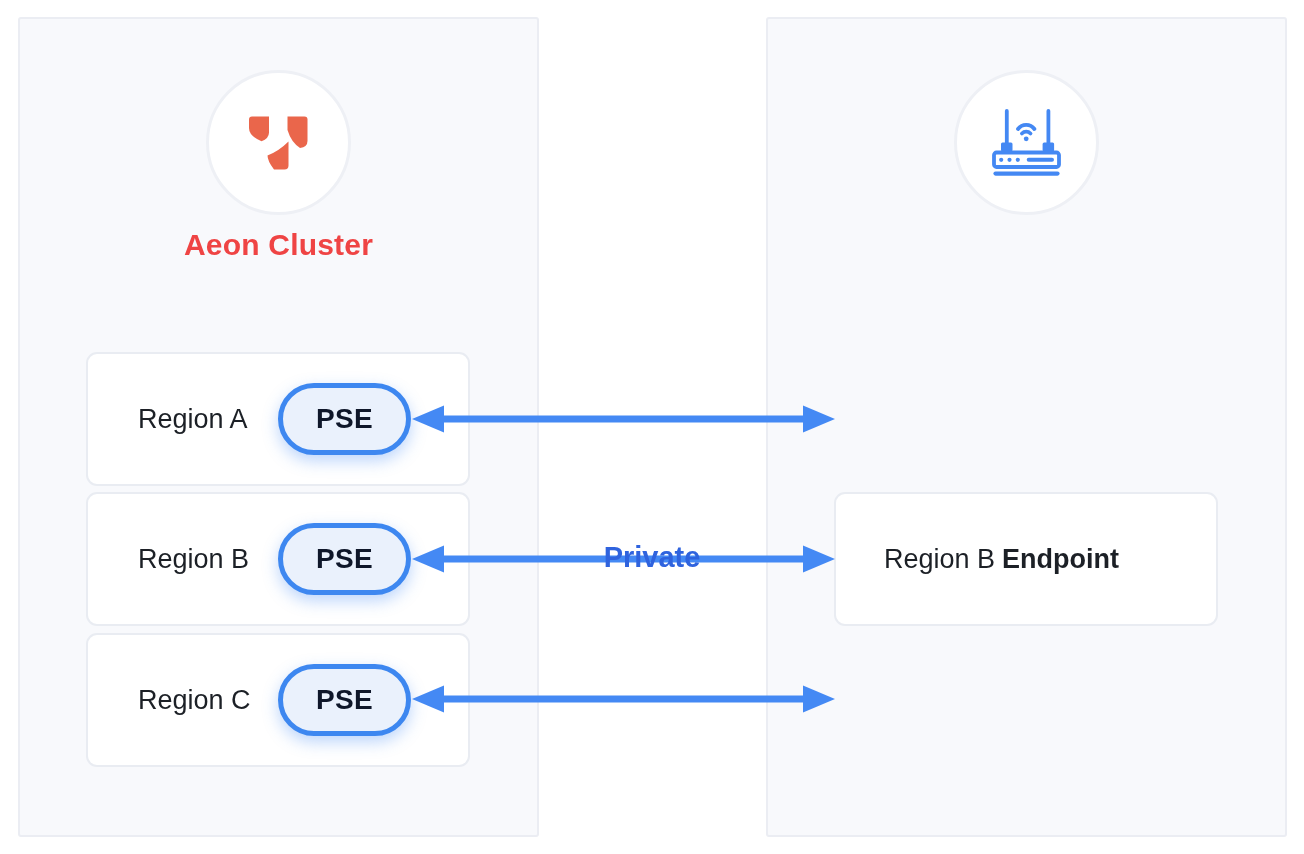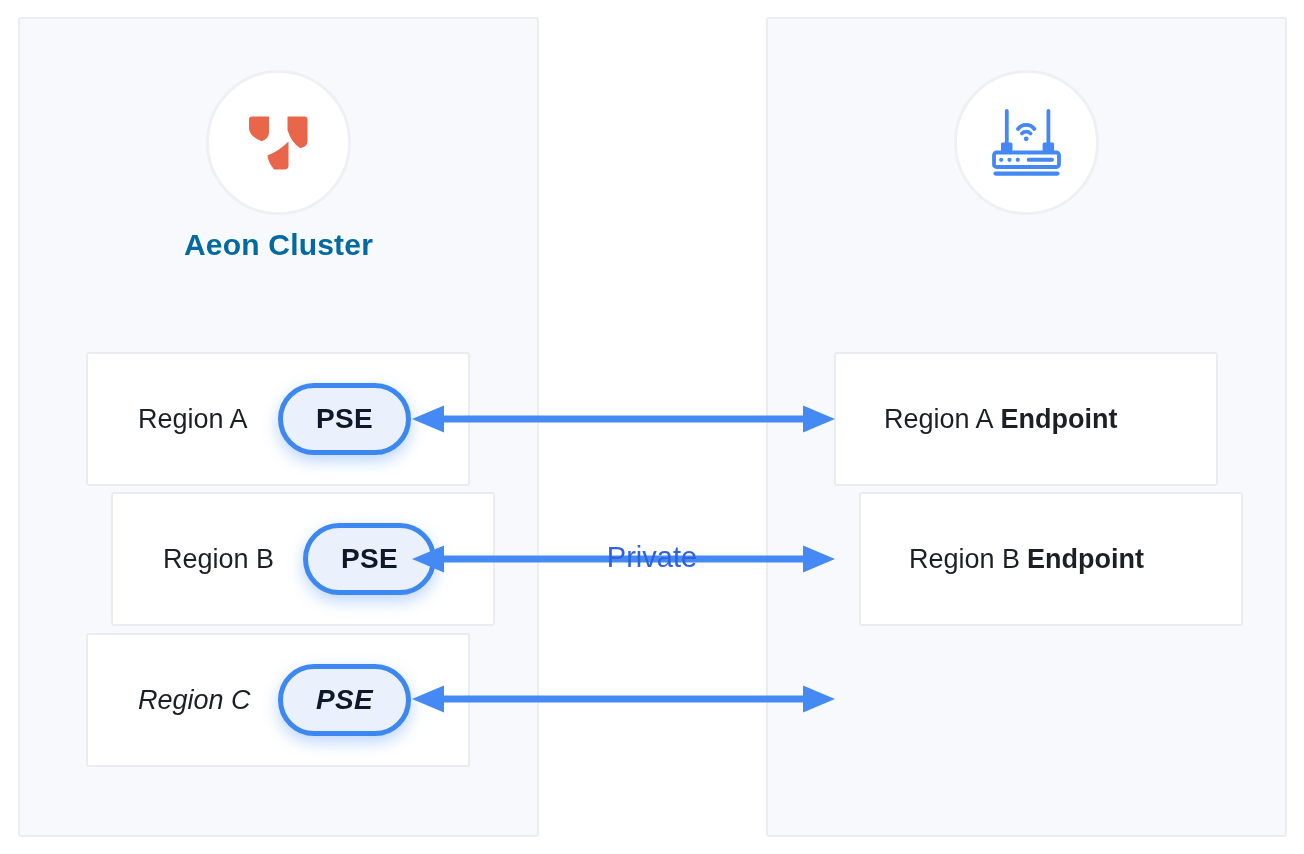--- a/index.html
+++ b/index.html
@@ -20,29 +20,29 @@
   .icon-circle {
     position:absolute; top:51px; left:50%; margin-left:-72.5px;
     width:145px; height:145px; border-radius:50%;
     background:#ffffff; border:3px solid #eef0f5;
     display:flex; align-items:center; justify-content:center;
   }
 
   .panel-title {
     position:absolute; top:208px; left:0; width:100%;
     text-align:center; font-size:30px; font-weight:700;
-    color:#0369a1; line-height:36px; letter-spacing:.2px;
+    color:#ef4444; line-height:36px; letter-spacing:.2px;
   }
 
   .row {
     position:absolute; left:66px; width:384px; height:134px;
     background:#ffffff; border:2px solid var(--row-border,#e9ecf2);
-    border-radius:3px; display:flex; align-items:center;
+    border-radius:11px; display:flex; align-items:center;
   }
-  .row-0 { top:333px; } .row-1 { top:473px;margin-left:25px; } .row-2 { top:614px;font-style:italic; }
+  .row-0 { top:333px; } .row-1 { top:473px; } .row-2 { top:614px; }
 
   .region-label {
     margin-left:50px; font-size:27px; color:#1c2026; white-space:nowrap;
   }
 
   .pse-pill {
     position:absolute; right:57px; top:50%; margin-top:-36px;
     width:133px; height:72px; border-radius:36px;
     background:var(--pill-fill,#eaf1fc);
     border:5px solid var(--pill-border-blue,#3d87f0);
@@ -54,21 +54,21 @@
   .endpoint-label { margin-left:48px; font-size:27px; color:#1c2026; white-space:nowrap; }
   .endpoint-label .ep-region { font-weight:400; margin-right:7px; }
   .endpoint-label .ep-type   { font-weight:700; }
 
   .connectors { position:absolute; left:0; top:0; pointer-events:none; }
   .arrow-line { stroke:var(--arrow-blue,#4489f4); stroke-width:7; }
   .arrow-head { fill:var(--arrow-blue,#4489f4); }
 
   .link-label {
     position:absolute; left:652px; top:557px; transform:translate(-50%,-50%);
-    text-align:center; font-size:29px; font-weight:400;
+    text-align:center; font-size:29px; font-weight:700;
     color:var(--link-label-blue,#2f63de); line-height:57px; white-space:nowrap;
   }
   .link-label span { display:block; }
 
   .logo-shape    { fill:var(--logo-orange,#ea664b); }
   .router-stroke { stroke:var(--router-blue,#4488f3); fill:none; stroke-width:3.8; stroke-linecap:round; }
   .router-fill   { fill:var(--router-blue,#4488f3); }
 </style>
 </head>
 <body>
@@ -111,23 +111,20 @@
         <circle class="router-fill" cx="34.2" cy="29.8" r="2.4"></circle>
         <rect class="router-stroke" x="2" y="43.5" width="65" height="14.5" rx="2.5"></rect>
         <circle class="router-fill" cx="9.2" cy="50.8" r="2.1"></circle>
         <circle class="router-fill" cx="17.5" cy="50.8" r="2.1"></circle>
         <circle class="router-fill" cx="25.8" cy="50.8" r="2.1"></circle>
         <line class="router-stroke" x1="36.7" y1="50.8" x2="60" y2="50.8" style="stroke-width:4"></line>
         <line class="router-stroke" x1="3.5" y1="64.6" x2="65.5" y2="64.6" style="stroke-width:4.2"></line>
       </svg>
     </div>
 
-    <div class="row row-0">
-      <span class="endpoint-label"><span class="ep-region">Region A</span><span class="ep-type">Endpoint</span></span>
-    </div>
     <div class="row row-1">
       <span class="endpoint-label"><span class="ep-region">Region B</span><span class="ep-type">Endpoint</span></span>
     </div>
   </section>
 
   <svg class="connectors" width="1304" height="854" viewBox="0 0 1304 854" aria-hidden="true">
     <g>
       <line class="arrow-line" x1="440" y1="419" x2="807" y2="419"></line>
       <polygon class="arrow-head" points="412,419 444,405.5 444,432.5"></polygon>
       <polygon class="arrow-head" points="835,419 803,405.5 803,432.5"></polygon>

